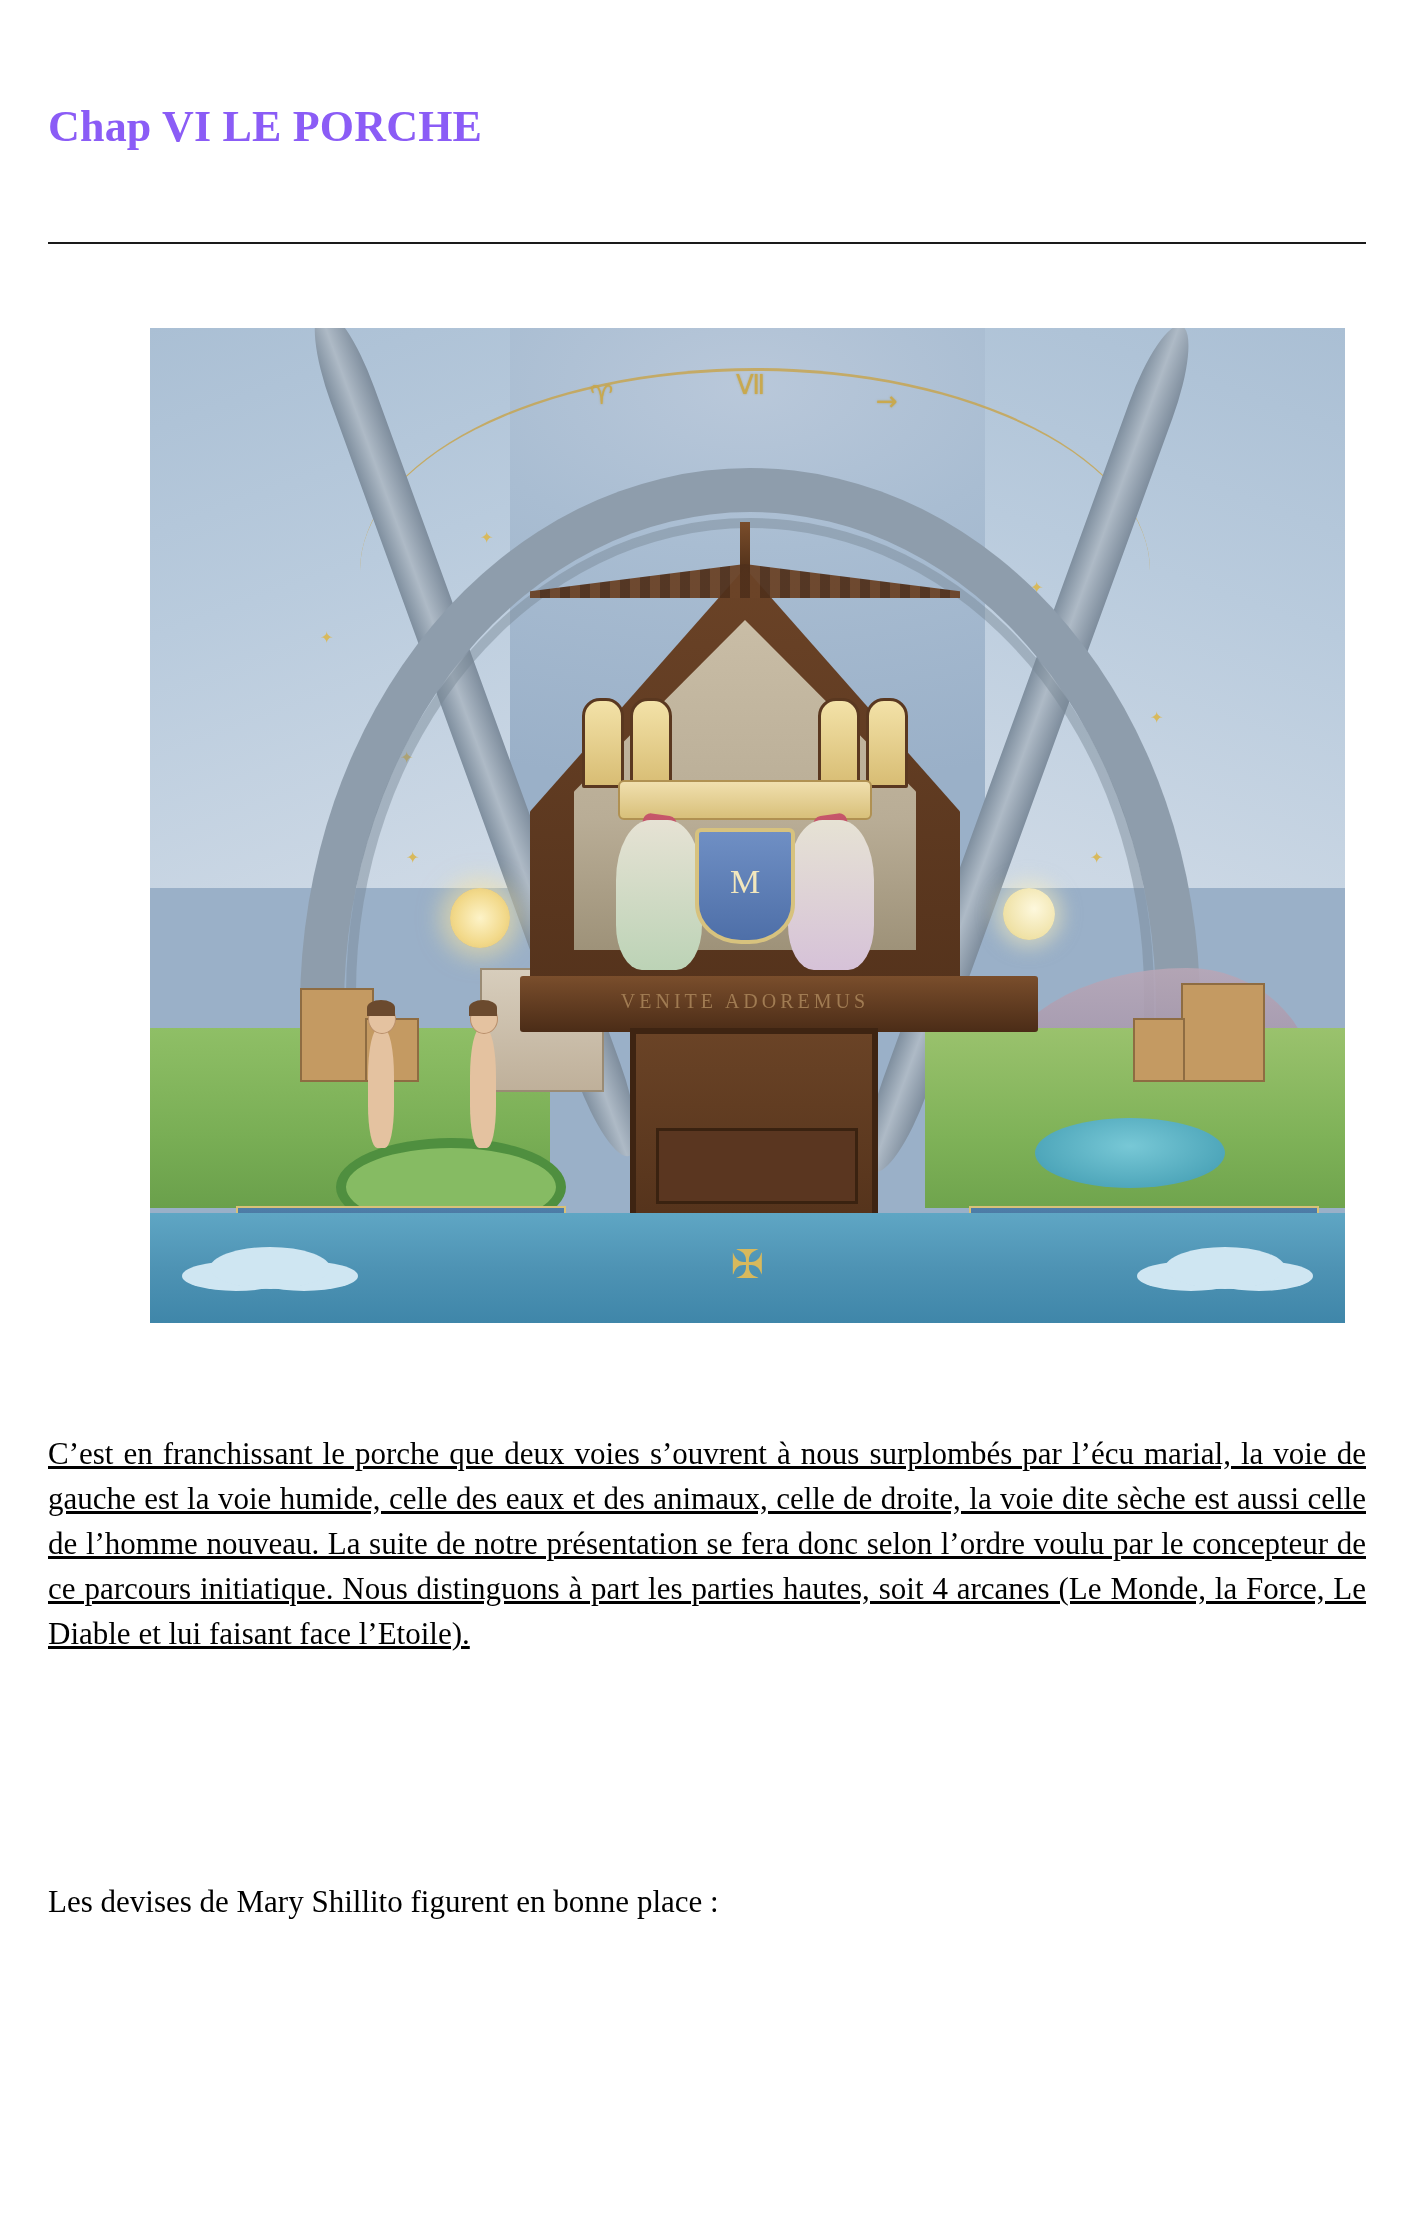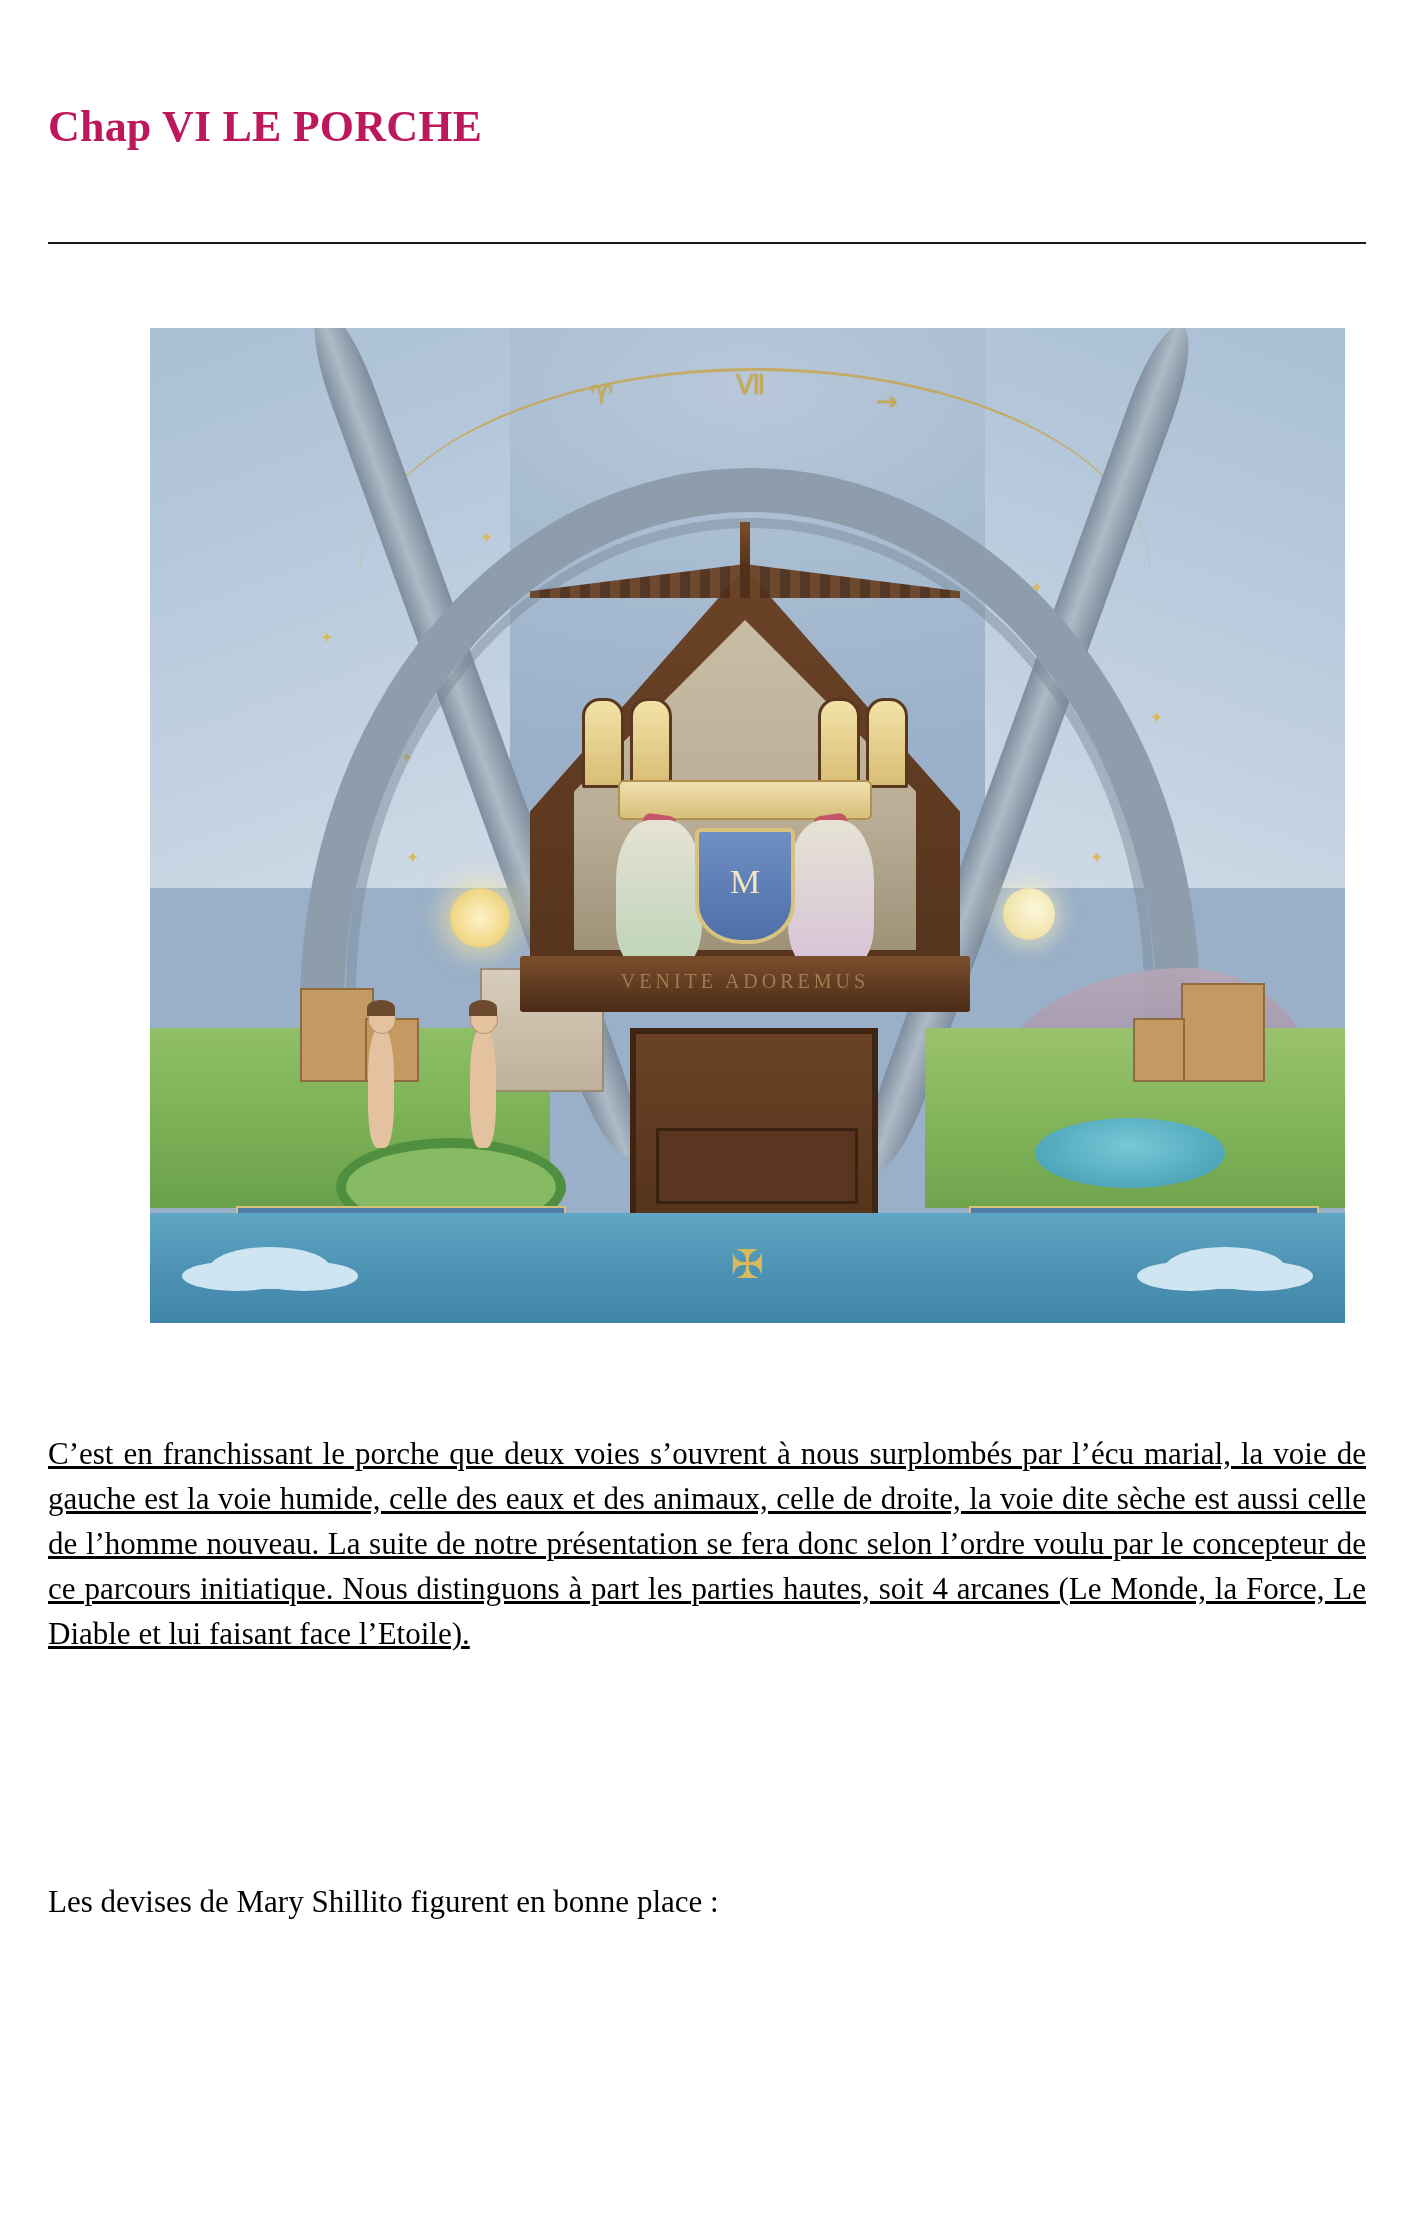--- a/index.html
+++ b/index.html
@@ -22,21 +22,21 @@
     height: 2218px;
     background: #ffffff;
   }
   .chapter-title {
     position: absolute;
     left: 48px;
     top: 72px;
     font-size: 44px;
     font-family: "Liberation Serif", serif;
     letter-spacing: 0.2px;
-    color: #be185d;
+    color: #8b5cf6;
     white-space: nowrap;
   }
   .header-rule {
     position: absolute;
     left: 48px;
     top: 242px;
     width: 1318px;
     height: 2px;
     background: #1a1a1a;
   }
@@ -304,21 +304,21 @@
     border-radius: 6px;
   }
   .ribbon-tail {
     position:absolute; top: 286px; width: 34px; height: 140px;
     background: linear-gradient(180deg,#c6566a,#a73d52);
     border-radius: 8px;
   }
   .ribbon-tail.l { left: 104px; transform: rotate(8deg); }
   .ribbon-tail.r { right: 104px; transform: rotate(-8deg); }
   .lintel {
-    position:absolute; left: -10px; top: 428px; width: 450px; height: 56px;
+    position:absolute; left: -10px; top: 448px; width: 518px; height: 56px;
     background: linear-gradient(180deg,#7a4e2c 0%, #4b2c17 100%);
     border-radius: 3px;
   }
   .lintel-text {
     position:absolute; left: 0; top: 14px; width: 450px;
     text-align:center; color: #a07b52;
     font-family: "Liberation Serif", serif;
     font-size: 20px; letter-spacing: 4px;
   }
   .door {

